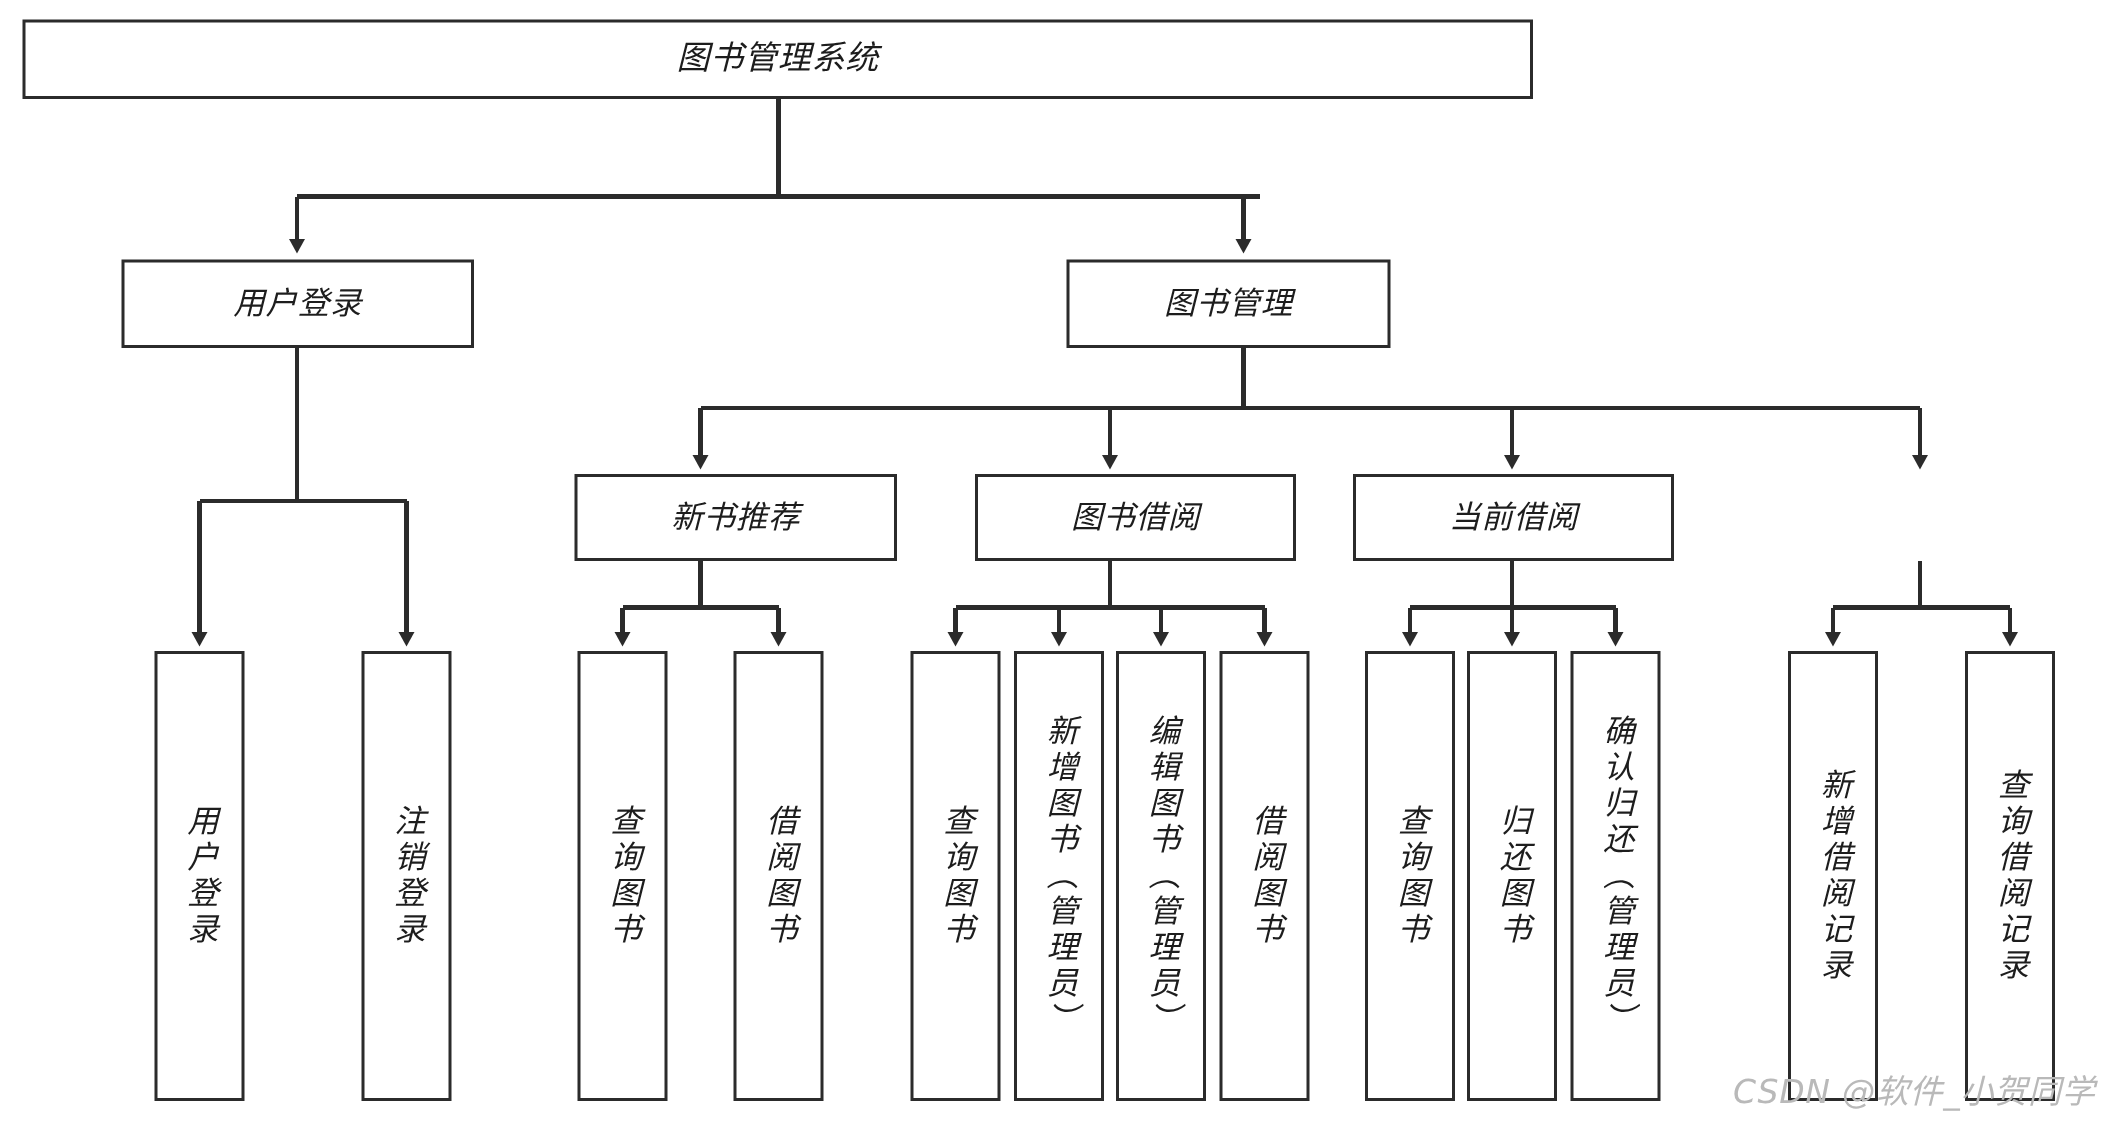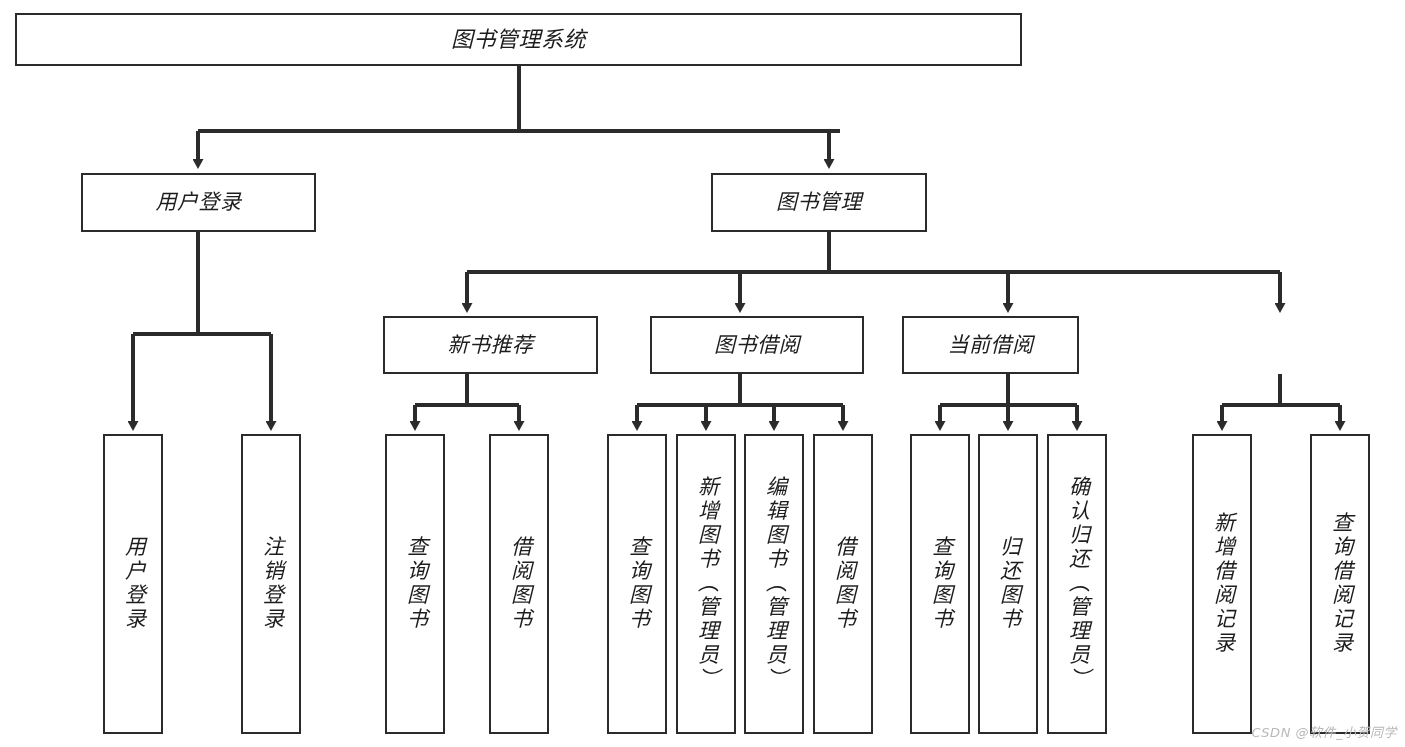--- a/index.html
+++ b/index.html
@@ -58,21 +58,21 @@
   }
   .node-v .vtext {
     writing-mode: vertical-rl;
     text-orientation: upright;
     display: block;
   }
   .watermark {
     position: absolute;
     right: 8px;
     bottom: 6px;
-    font-size: 13px;
+    font-size: 22px;
     color: #b9b9b9;
     letter-spacing: 0.5px;
     white-space: nowrap;
     user-select: none;
   }
 </style>
 </head>
 <body>
 
 <div id="canvas">
@@ -131,21 +131,21 @@
   <div class="node node-h node-root" style="left:15px; top:13px; width:1007px; height:53px;">图书管理系统</div>
 
   <div class="node node-h" style="left:81px; top:173px; width:235px; height:59px;">用户登录</div>
 
   <div class="node node-h" style="left:711px; top:173px; width:216px; height:59px;">图书管理</div>
 
   <div class="node node-h" style="left:363px; top:316px; width:215px; height:58px;margin-left:20px;">新书推荐</div>
 
   <div class="node node-h" style="left:650px; top:316px; width:214px; height:58px;">图书借阅</div>
 
-  <div class="node node-h" style="left:902px; top:316px; width:177px; height:58px;">当前借阅</div>
+  <div class="node node-h" style="left:902px; top:316px; width:214px; height:58px;">当前借阅</div>
 
 
   <div class="node node-v" style="left:103px; top:434px; width:60px; height:300px;">
     <span class="vtext">用户登录</span>
   </div>
   <div class="node node-v" style="left:241px; top:434px; width:60px; height:300px;">
     <span class="vtext">注销登录</span>
   </div>
 
   <div class="node node-v" style="left:385px; top:434px; width:60px; height:300px;">

